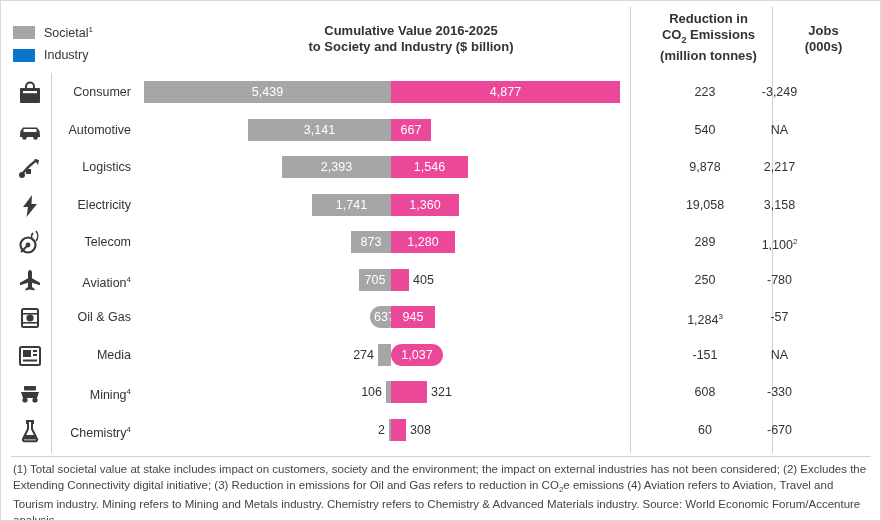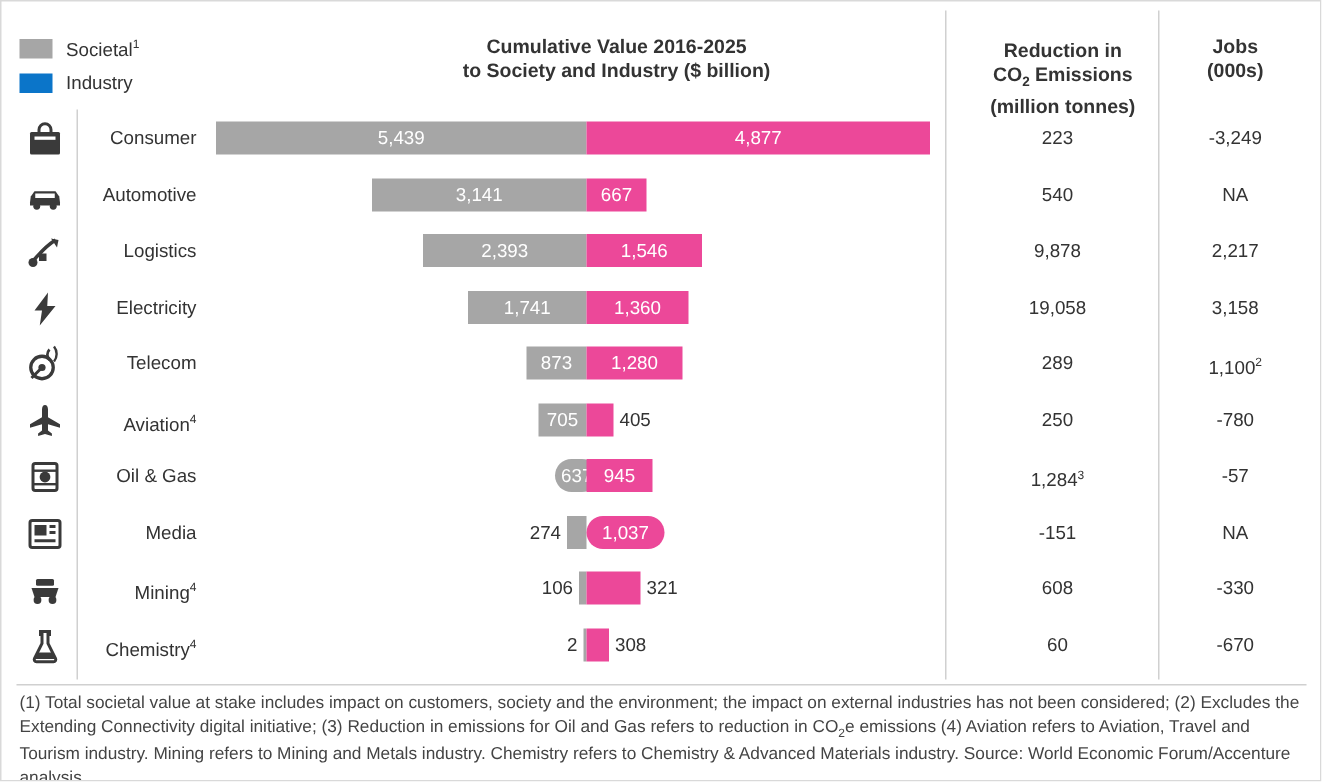--- a/index.html
+++ b/index.html
@@ -59,21 +59,20 @@
   }
   #head-center {
     left: 200px;
     top: 22px;
     width: 420px;
   }
   #head-co2 {
     left: 640px;
     top: 10px;
     width: 135px;
-    margin-top: 15px;
   }
   #head-jobs {
     left: 775px;
     top: 22px;
     width: 95px;
   }
   .col-head sub { font-size: 9px; }
 
   
   .vrule {
@@ -160,21 +159,21 @@
     position: absolute;
     top: 0;
     height: 34px;
     line-height: 34px;
     font-size: 12.5px;
     color: #333333;
     text-align: center;
   }
   .num-cell sup { font-size: 8px; }
   .co2  { left: 640px; width: 128px; }
-  .jobs { left: 775px; width: 95px; }
+  .jobs { left: 731px; width: 95px; }
 
   
   .footnote-rule {
     position: absolute;
     left: 10px;
     top: 455px;
     width: 860px;
     height: 1px;
     background: #d0d0d0;
   }

